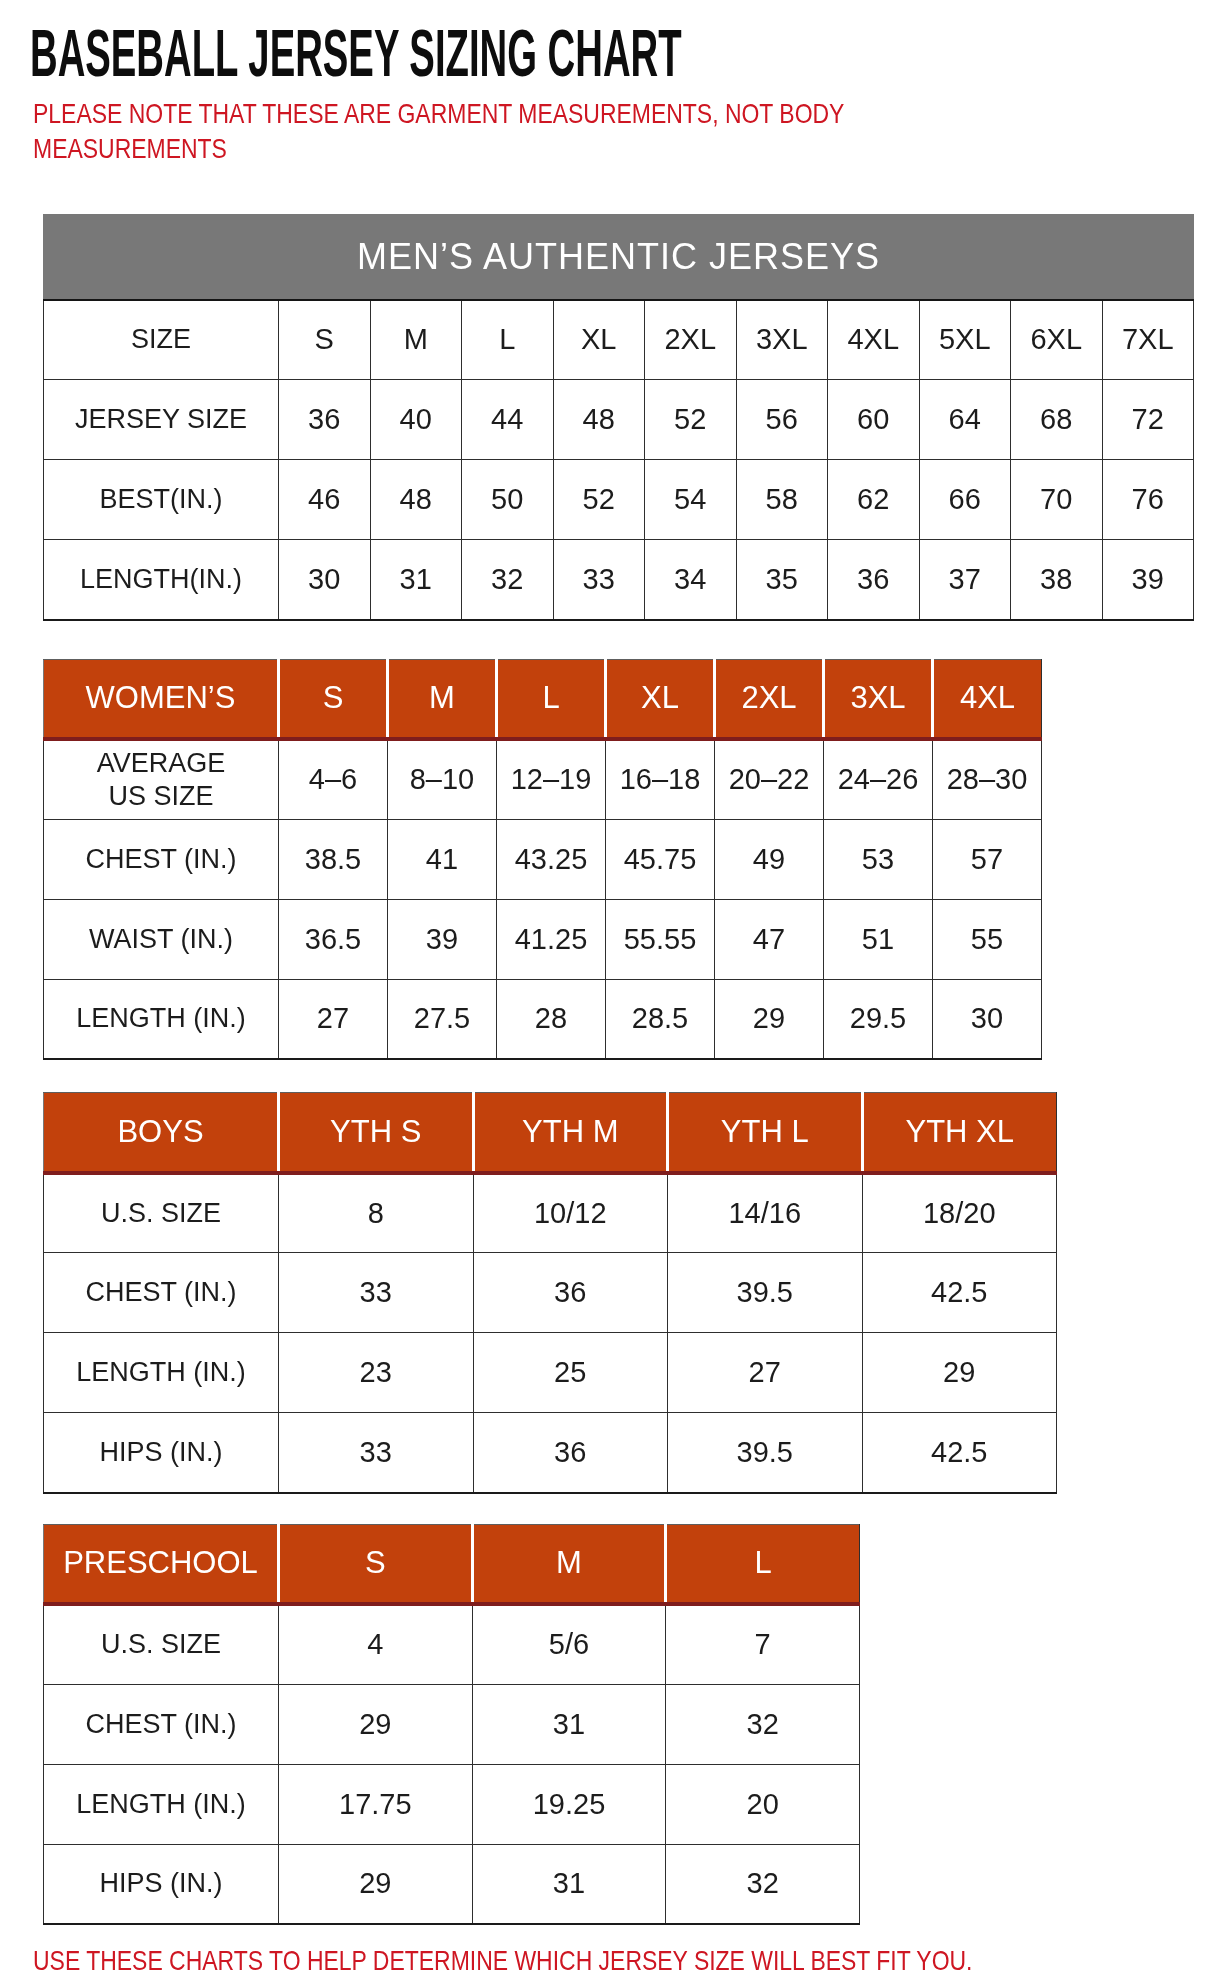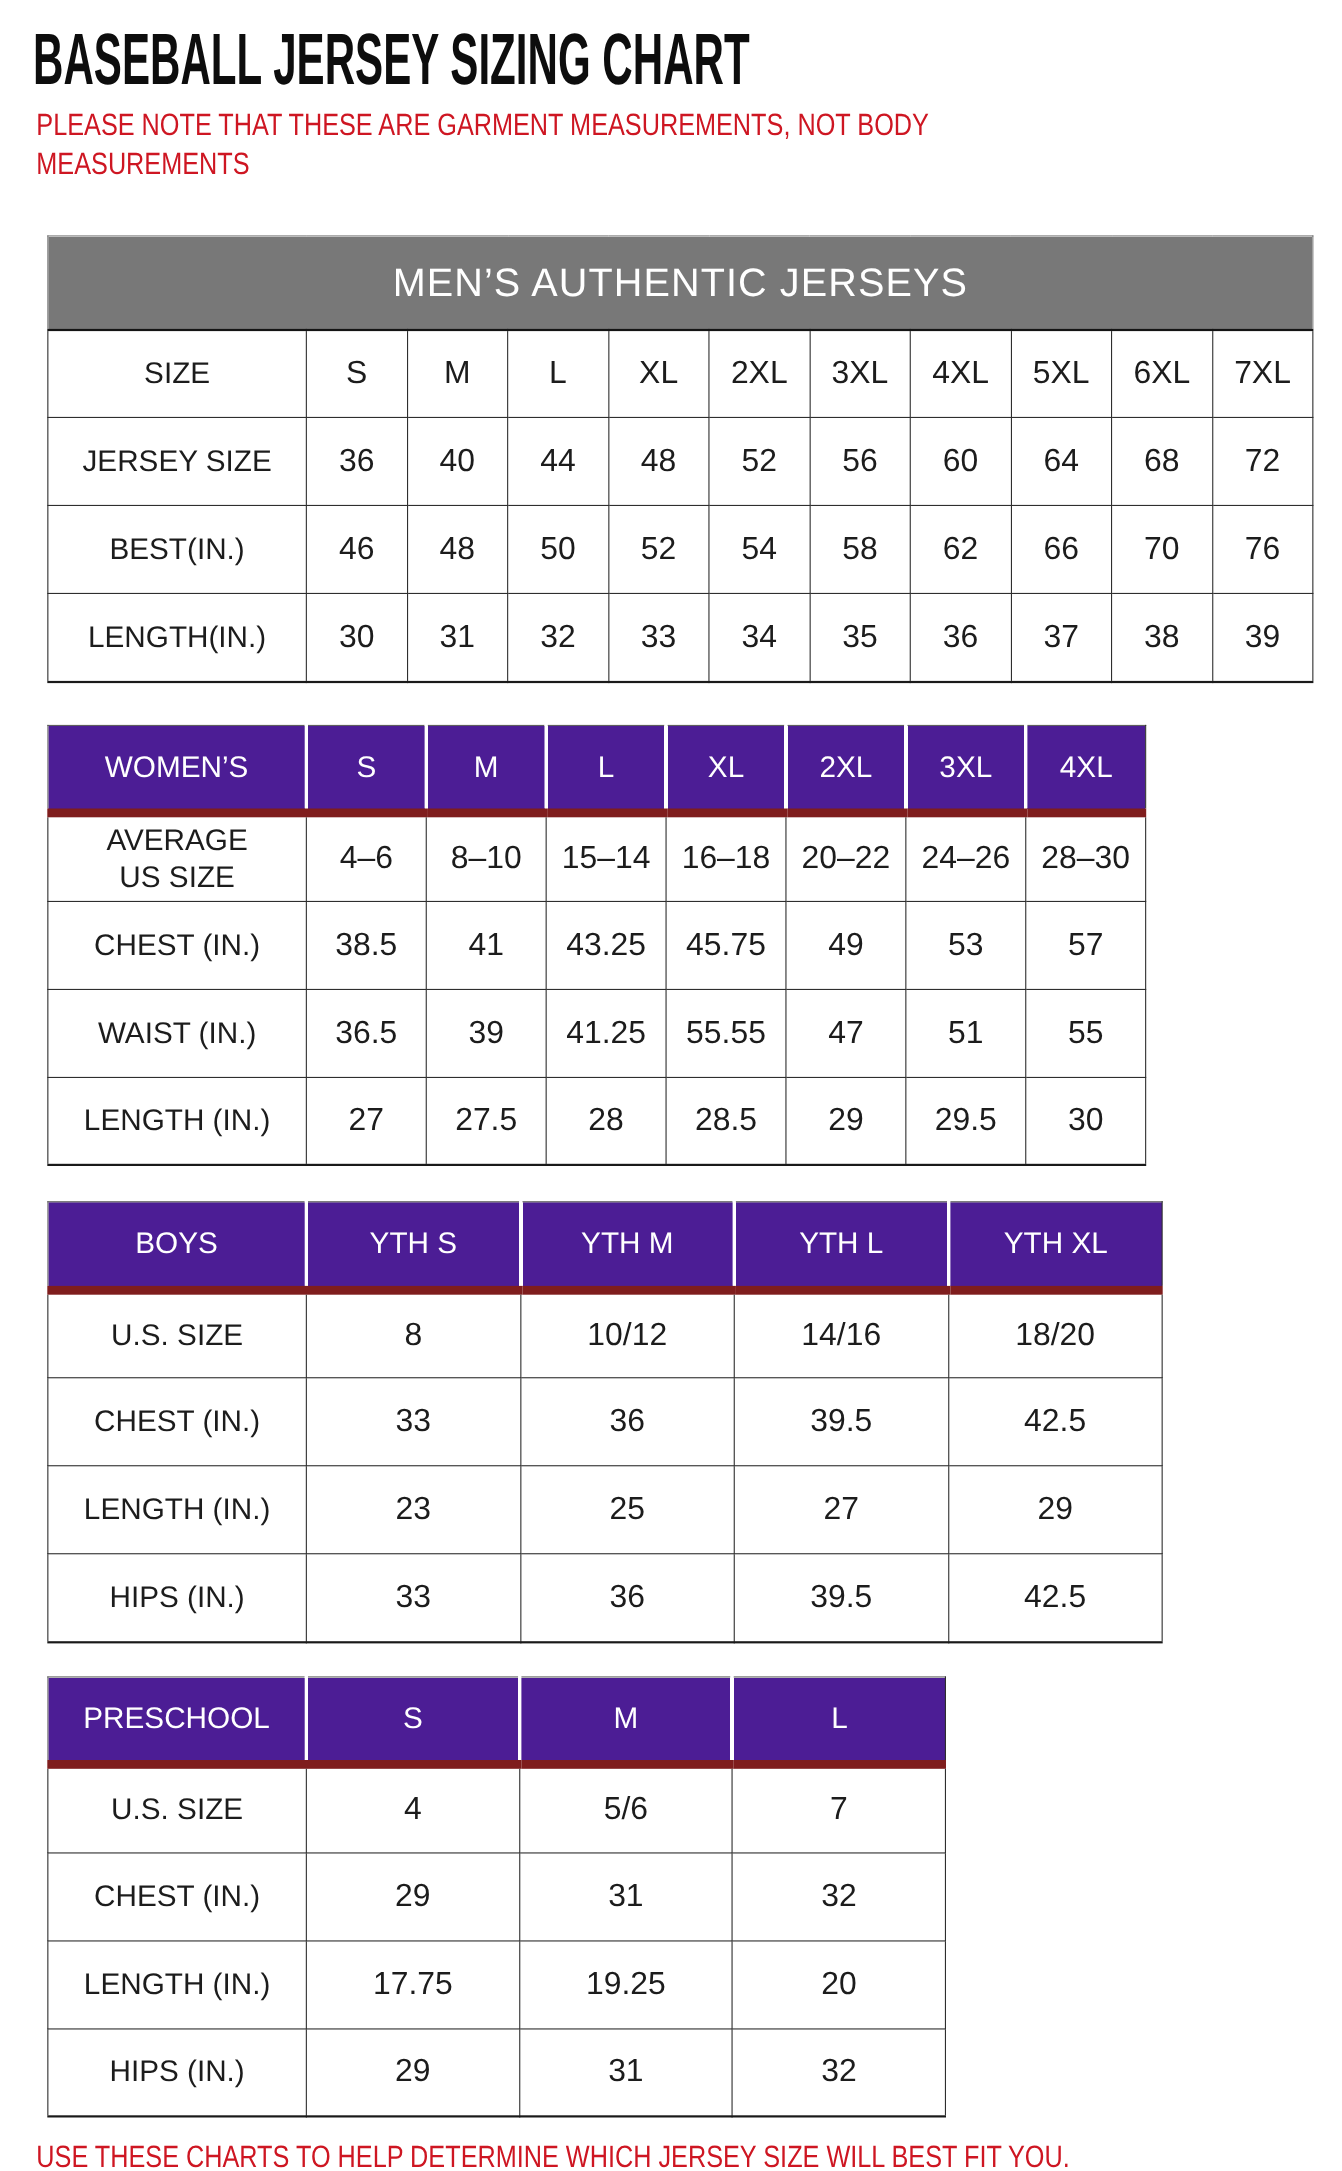--- a/index.html
+++ b/index.html
@@ -75,26 +75,26 @@
     height: 85px;
     background: #787878;
     color: #ffffff;
     font-size: 36px;
     letter-spacing: 1px;
     border: 1px solid #787878;
     border-bottom: 2px solid #141414;
   }
 
   td.ghead {
-    background: #4c1d95;
+    background: #c2410c;
     color: #ffffff;
-    font-size: 27px;
+    font-size: 31px;
     border-left: 3px solid #ffffff;
     border-top: 1px solid #5e5e5e;
-    border-bottom: 8px solid #7f1d1d;
+    border-bottom: 4px solid #7f1d1d;
   }
   td.ghead:first-child { border-left: 1px solid #787878; }
 
   td.rlabel {
     font-size: 27px;
     white-space: pre-line;
     line-height: 33px;
   }
 </style>
 </head>
@@ -200,21 +200,21 @@
         <td class="ghead">XL</td>
         <td class="ghead">2XL</td>
         <td class="ghead">3XL</td>
         <td class="ghead">4XL</td>
       </tr>
       <tr>
         <td class="rlabel">AVERAGE
 US SIZE</td>
         <td class="cell">4–6</td>
         <td class="cell">8–10</td>
-        <td class="cell">15–14</td>
+        <td class="cell">12–19</td>
         <td class="cell">16–18</td>
         <td class="cell">20–22</td>
         <td class="cell">24–26</td>
         <td class="cell">28–30</td>
       </tr>
       <tr>
         <td class="rlabel">CHEST (IN.)</td>
         <td class="cell">38.5</td>
         <td class="cell">41</td>
         <td class="cell">43.25</td>

